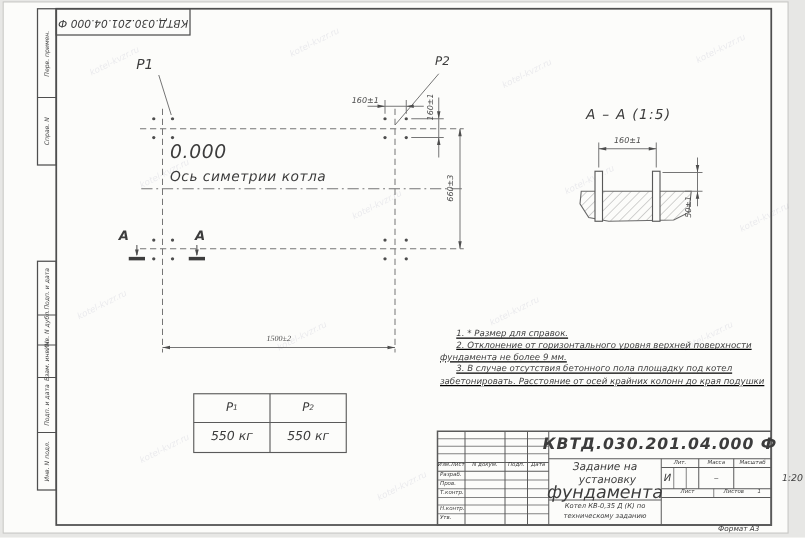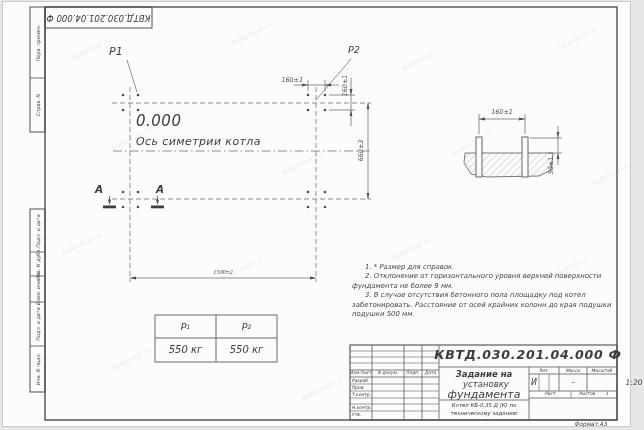--- a/index.html
+++ b/index.html
@@ -198,30 +198,30 @@
   <div class="t" style="left:136px;top:114px;font-size:15px;letter-spacing:0.5px;">0.000</div>
   <div class="t" style="left:136px;top:136px;font-size:11px;letter-spacing:0.4px;">Ось симетрии котла</div>
   <div class="t" style="left:95px;top:184px;font-size:10.5px;font-weight:bold;">А</div>
   <div class="t" style="left:156px;top:184px;font-size:10.5px;font-weight:bold;">А</div>
 
   <div class="t dim" style="left:277px;top:77px;width:26px;text-align:right;">160±1</div>
   <div class="t ctr dim rot90" style="left:333px;top:81px;width:24px;height:9px;">160±1</div>
   <div class="t ctr dim rot90" style="left:349px;top:146px;width:24px;height:9px;">660±3</div>
   <div class="t ctr dim" style="left:201px;top:268px;width:44px;height:9px;font-family:Liberation Serif, serif;">1500±2</div>
 
+  <div class="t ctr" style="left:462px;top:84px;width:82px;height:14px;font-size:11px;letter-spacing:1px;">А – А (1:5)</div>
   <div class="t ctr dim" style="left:488px;top:108px;width:28px;height:9px;">160±1</div>
   <div class="t ctr dim rot90" style="left:539px;top:161px;width:24px;height:9px;">50±1</div>
 
-  <div style="position:absolute;left:352px;top:263px;width:268px;">
+  <div style="position:absolute;left:352px;top:263px;width:268px;text-decoration:underline;">
     <div class="note-line note-ind">1. * Размер для справок.</div>
     <div class="note-line note-ind">2. Отклонение от горизонтального уровня верхней поверхности</div>
     <div class="note-line">фундамента не более 9 мм.</div>
     <div class="note-line note-ind">3. В случае отсутствия бетонного пола площадку под котел</div>
     <div class="note-line">забетонировать. Расстояние от осей крайних колонн до края подушки</div>
-    <div class="note-line">подушки 500 мм.</div>
   </div>
 
   <div class="t ctr" style="left:155px;top:317px;width:61px;height:19px;font-size:9.5px;">
     <span>P</span>
       <sub style="font-size:6px;">1</sub>
   </div>
   <div class="t ctr" style="left:216px;top:317px;width:61px;height:19px;font-size:9.5px;">
     <span>P</span>
       <sub style="font-size:6px;">2</sub>
   </div>
@@ -234,23 +234,23 @@
   <div class="t ctr tbl" style="left:372px;top:370.5px;width:32px;height:6px;">N докум.</div>
   <div class="t ctr tbl" style="left:404px;top:370.5px;width:18px;height:6px;">Подп.</div>
   <div class="t ctr tbl" style="left:422px;top:370.5px;width:17px;height:6px;">Дата</div>
 
   <div class="t tbl" style="left:352px;top:378.5px;">Разраб.</div>
   <div class="t tbl" style="left:352px;top:385.5px;">Пров.</div>
   <div class="t tbl" style="left:352px;top:392.5px;">Т.контр.</div>
   <div class="t tbl" style="left:352px;top:405.5px;">Н.контр.</div>
   <div class="t tbl" style="left:352px;top:412.5px;">Утв.</div>
 
-  <div class="t ctr" style="left:440px;top:369px;width:88px;height:10px;font-size:8.5px;font-weight:bold;">Задание на</div>
+  <div class="t ctr" style="left:440px;top:369px;width:88px;height:10px;font-size:8.5px;">Задание на</div>
   <div class="t ctr" style="left:440px;top:379px;width:92px;height:10px;font-size:8.5px;">установку</div>
-  <div class="t ctr" style="left:440px;top:389px;width:88px;height:10px;font-size:11px;">фундамента</div>
+  <div class="t ctr" style="left:440px;top:389px;width:88px;height:10px;font-size:14px;">фундамента</div>
 
   <div class="t ctr" style="left:440px;top:402px;width:88px;height:8px;font-size:5.4px;">Котел КВ-0,35 Д (К) по</div>
   <div class="t ctr" style="left:440px;top:409.5px;width:88px;height:8px;font-size:5.4px;">техническому заданию</div>
 
   <div class="t ctr tbl" style="left:529px;top:368px;width:30px;height:6px;">Лит.</div>
   <div class="t ctr tbl" style="left:559px;top:368px;width:28px;height:6px;">Масса</div>
   <div class="t ctr tbl" style="left:587px;top:368px;width:30px;height:6px;">Масштаб</div>
   <div class="t ctr" style="left:529px;top:375px;width:10px;height:15px;font-size:8px;">И</div>
   <div class="t ctr" style="left:559px;top:375px;width:28px;height:15px;font-size:8px;">–</div>
   <div class="t ctr" style="left:587px;top:375px;width:38px;height:15px;font-size:7.5px;padding-left:28px;">1:20</div>

